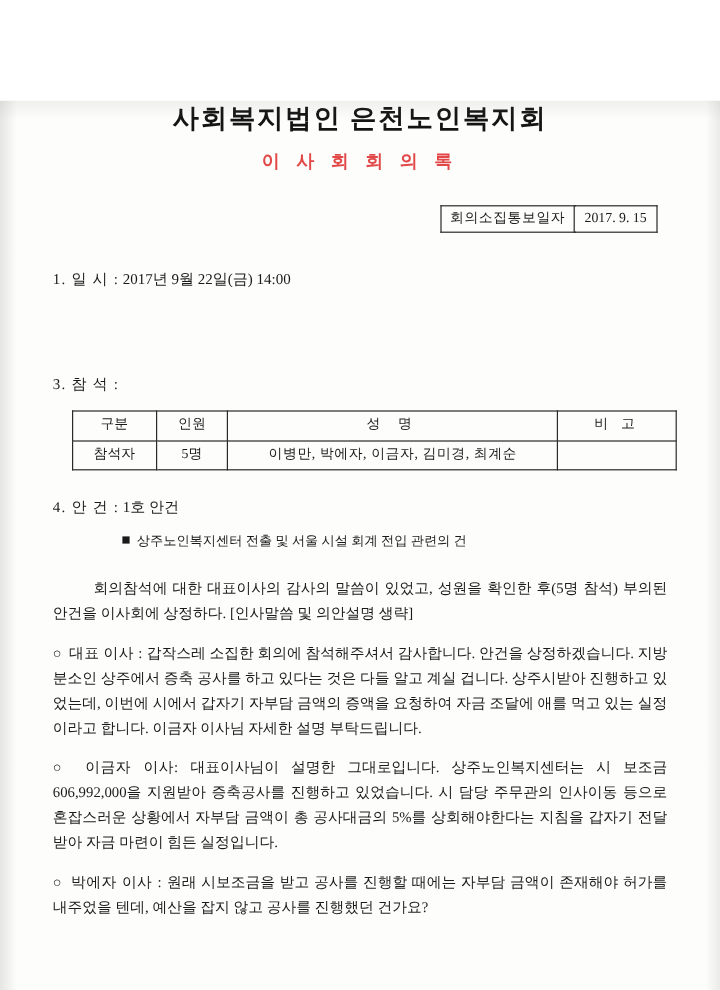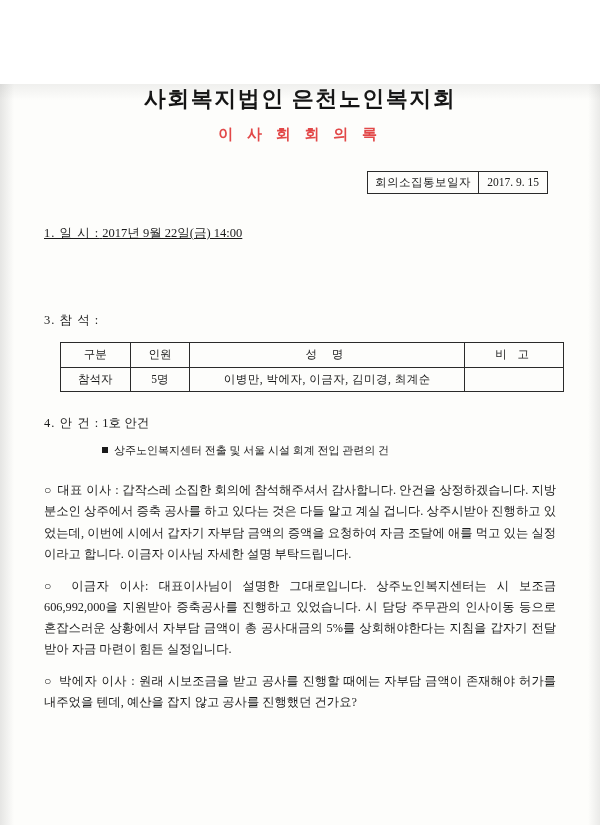--- a/index.html
+++ b/index.html
@@ -93,21 +93,21 @@
   }
 
   .line-item {
     font-size: 12.5px;
     margin-top: 22px;
     line-height: 1.5;
   }
   .line-item .num {
     letter-spacing: 1px;
   }
-  .line-item.first { margin-top: 30px; text-decoration: underline; }
+  .line-item.first { margin-top: 30px; }
 
   .gap-lg { height: 46px; }
 
   .attend-table-wrap {
     margin-top: 13px;
     padding-left: 16px;
   }
   table.attend {
     border-collapse: collapse;
     font-size: 11.5px;
@@ -223,20 +223,21 @@
   <div class="line-item">
     <span class="num">4. 안    건 :</span>
     <span>1호 안건</span>
   </div>
 
   <div class="agenda-sub">
     <span class="bullet-sq"></span><span>상주노인복지센터 전출 및 서울 시설 회계 전입 관련의 건</span>
   </div>
 
   <div class="body-area">
+    <div class="para indent">회의참석에 대한 대표이사의 감사의 말씀이 있었고, 성원을 확인한 후(5명 참석) 부의된 안건을 이사회에 상정하다. [인사말씀 및 의안설명 생략]</div>
 
     <div class="para speaker">
       <span class="circle-mark">○</span>
       <span class="spk-name">대표 이사 :</span>
       <span>갑작스레 소집한 회의에 참석해주셔서 감사합니다. 안건을 상정하겠습니다. 지방 분소인 상주에서 증축 공사를 하고 있다는 것은 다들 알고 계실 겁니다. 상주시받아 진행하고 있었는데, 이번에 시에서 갑자기 자부담 금액의 증액을 요청하여 자금 조달에 애를 먹고 있는 실정이라고 합니다. 이금자 이사님 자세한 설명 부탁드립니다.</span>
     </div>
 
     <div class="para speaker">
       <span class="circle-mark">○</span>
       <span class="spk-name">이금자 이사:</span>

